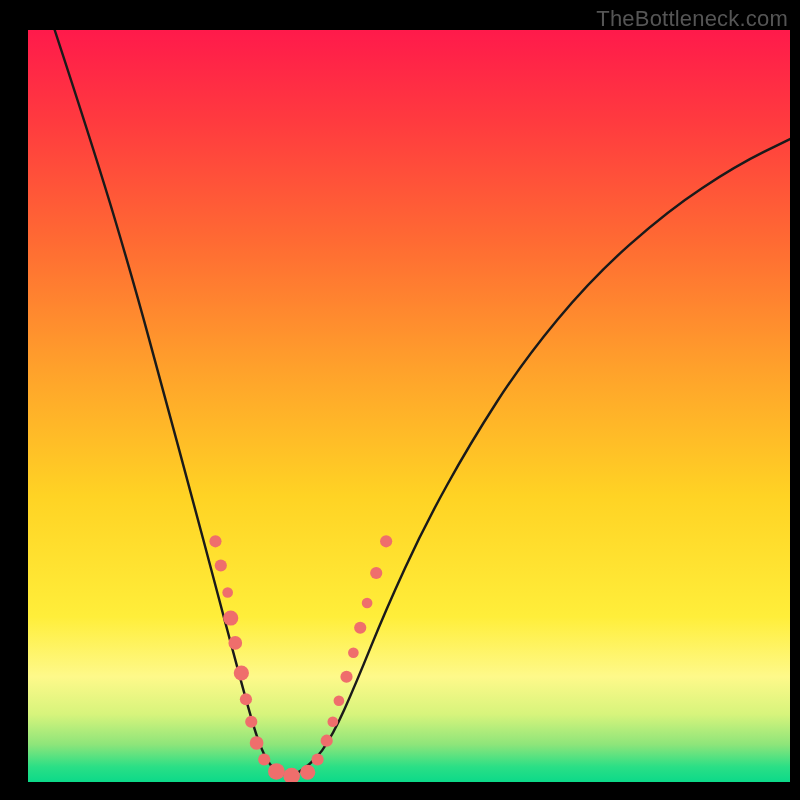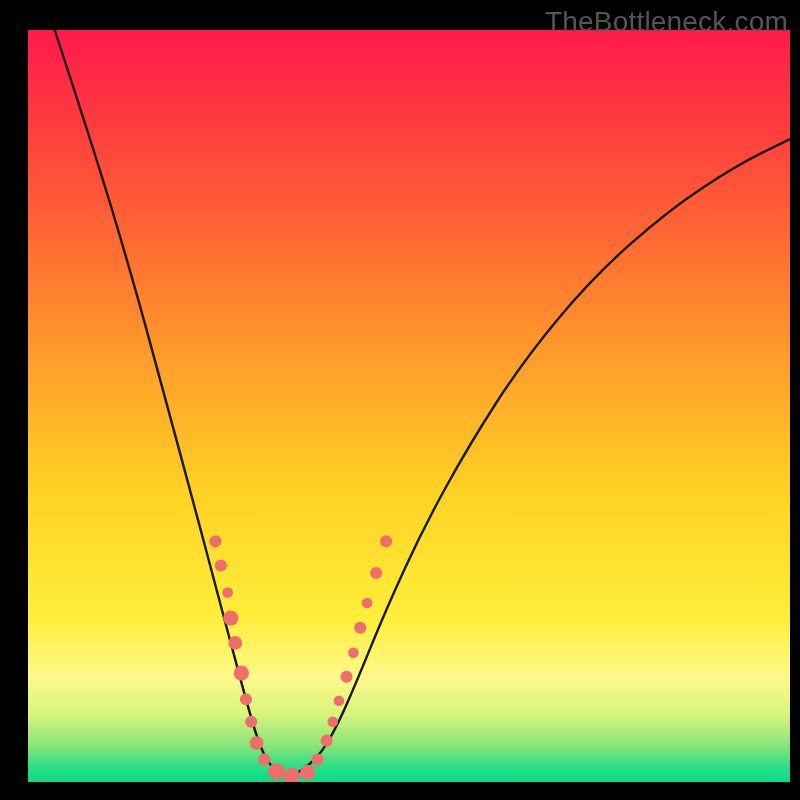--- a/index.html
+++ b/index.html
@@ -15,21 +15,21 @@
     position: relative;
     width: 800px;
     height: 800px;
     background: #000;
   }
   .watermark {
     position: absolute;
     top: 6px;
     right: 12px;
     color: #555;
-    font-size: 28px;
+    font-size: 22px;
     font-weight: 400;
     letter-spacing: 0.2px;
     z-index: 5;
     user-select: none;
   }
   .plot-frame {
     position: absolute;
     
     left: 28px;
     top: 30px;

